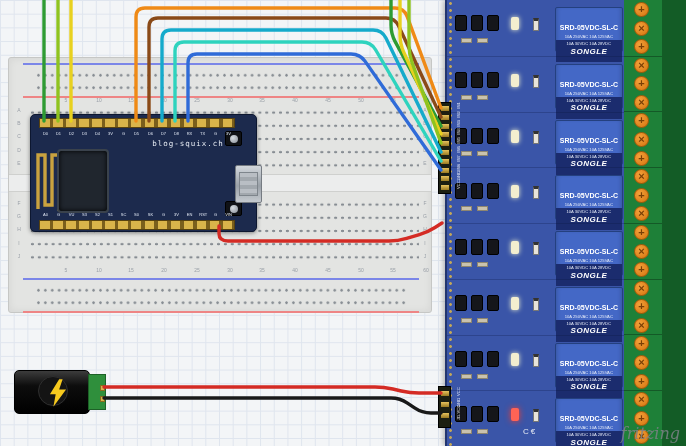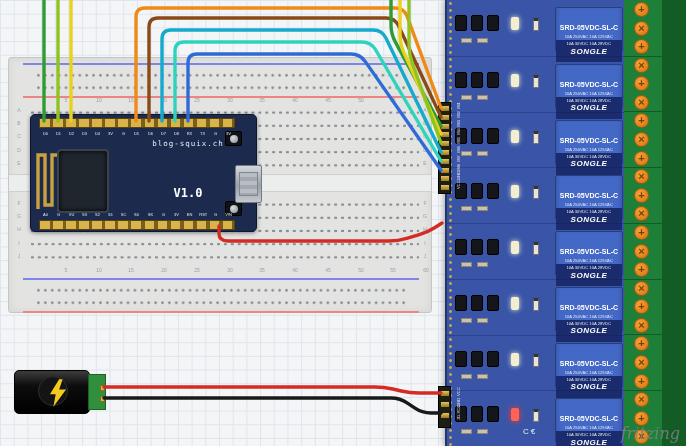--- a/index.html
+++ b/index.html
@@ -162,21 +162,20 @@
     </div>
 
   <div id="nodemcu">
     <svg class="abs" style="left:4px;top:36px" width="26" height="62" viewBox="0 0 26 62">
       <path d="M3 58 V4 h7 v50 h7 V4 h7 v56" fill="none" stroke="#c9a23f" stroke-width="3.4"></path>
     </svg>
     <div class="shield"></div>
     <div class="pinstrip" style="top:3px"></div>
     <div class="pinstrip" style="top:105px"></div>
     <div class="mcu-brand">blog-squix.ch</div>
-    <div class="mcu-ver">V1.0</div>
     <div class="mcu-btn" style="left:194px;top:16px"></div>
     <div class="mcu-btn" style="left:194px;top:86px"></div>
     <div class="usb"></div>
     <div id="pins-top-labels">
         <div class="pin-label" style="left: 8px; top: 14px;">D0</div>
         <div class="pin-label" style="left: 21.07px; top: 14px;">D1</div>
         <div class="pin-label" style="left: 34.14px; top: 14px;">D2</div>
         <div class="pin-label" style="left: 47.21px; top: 14px;">D3</div>
         <div class="pin-label" style="left: 60.28px; top: 14px;">D4</div>
         <div class="pin-label" style="left: 73.35px; top: 14px;">3V</div>

